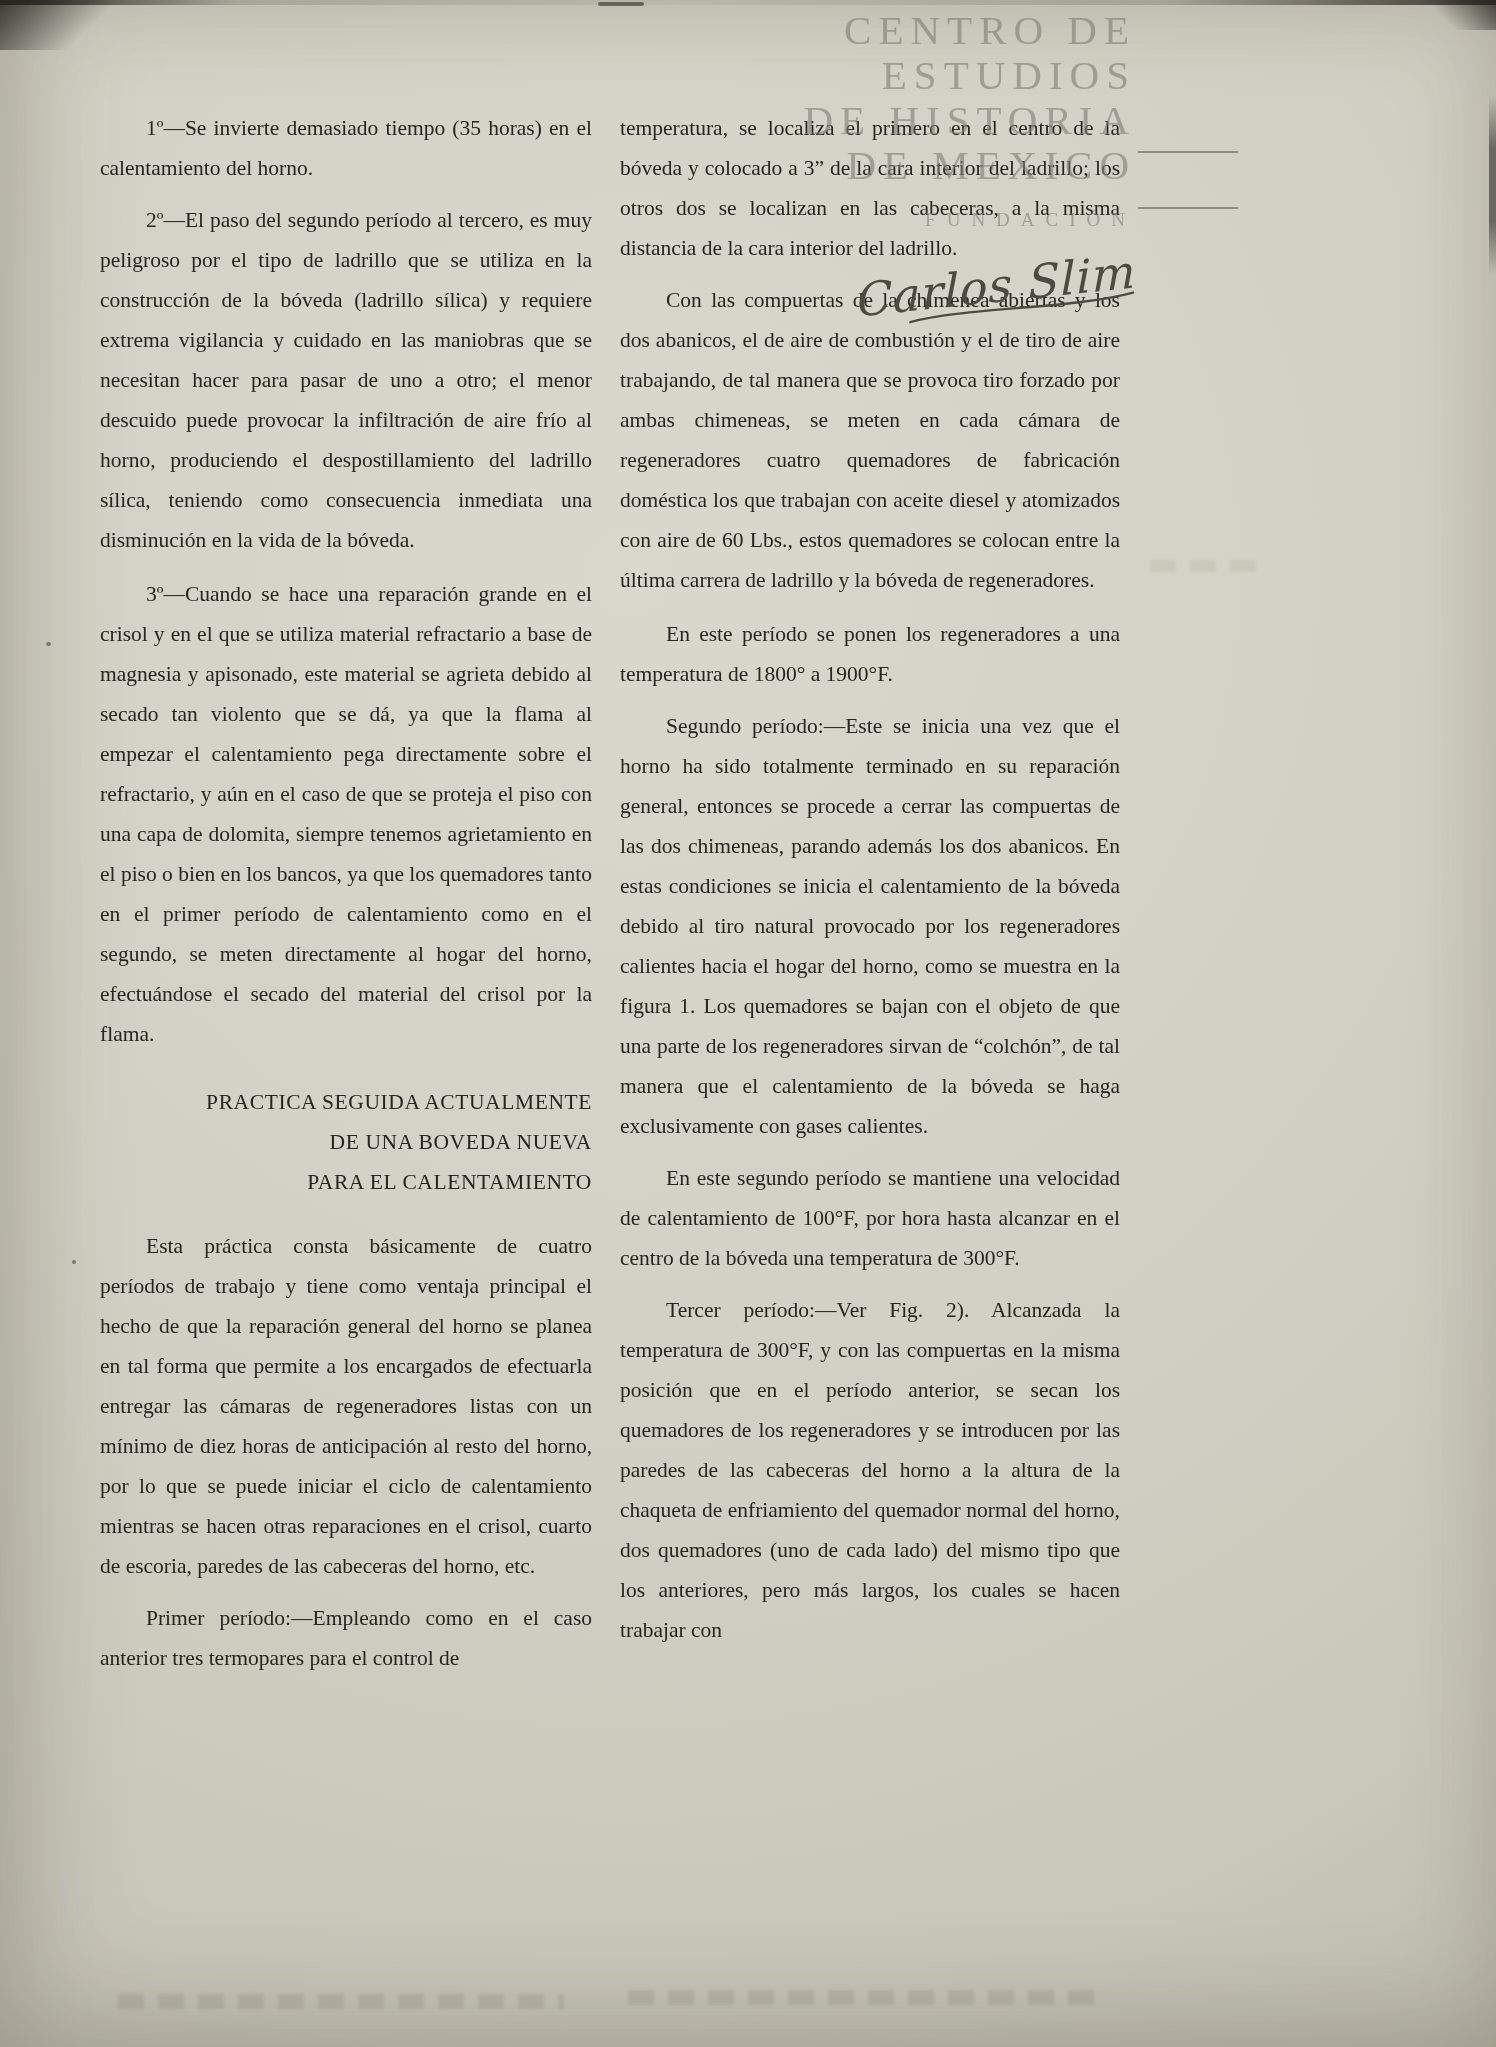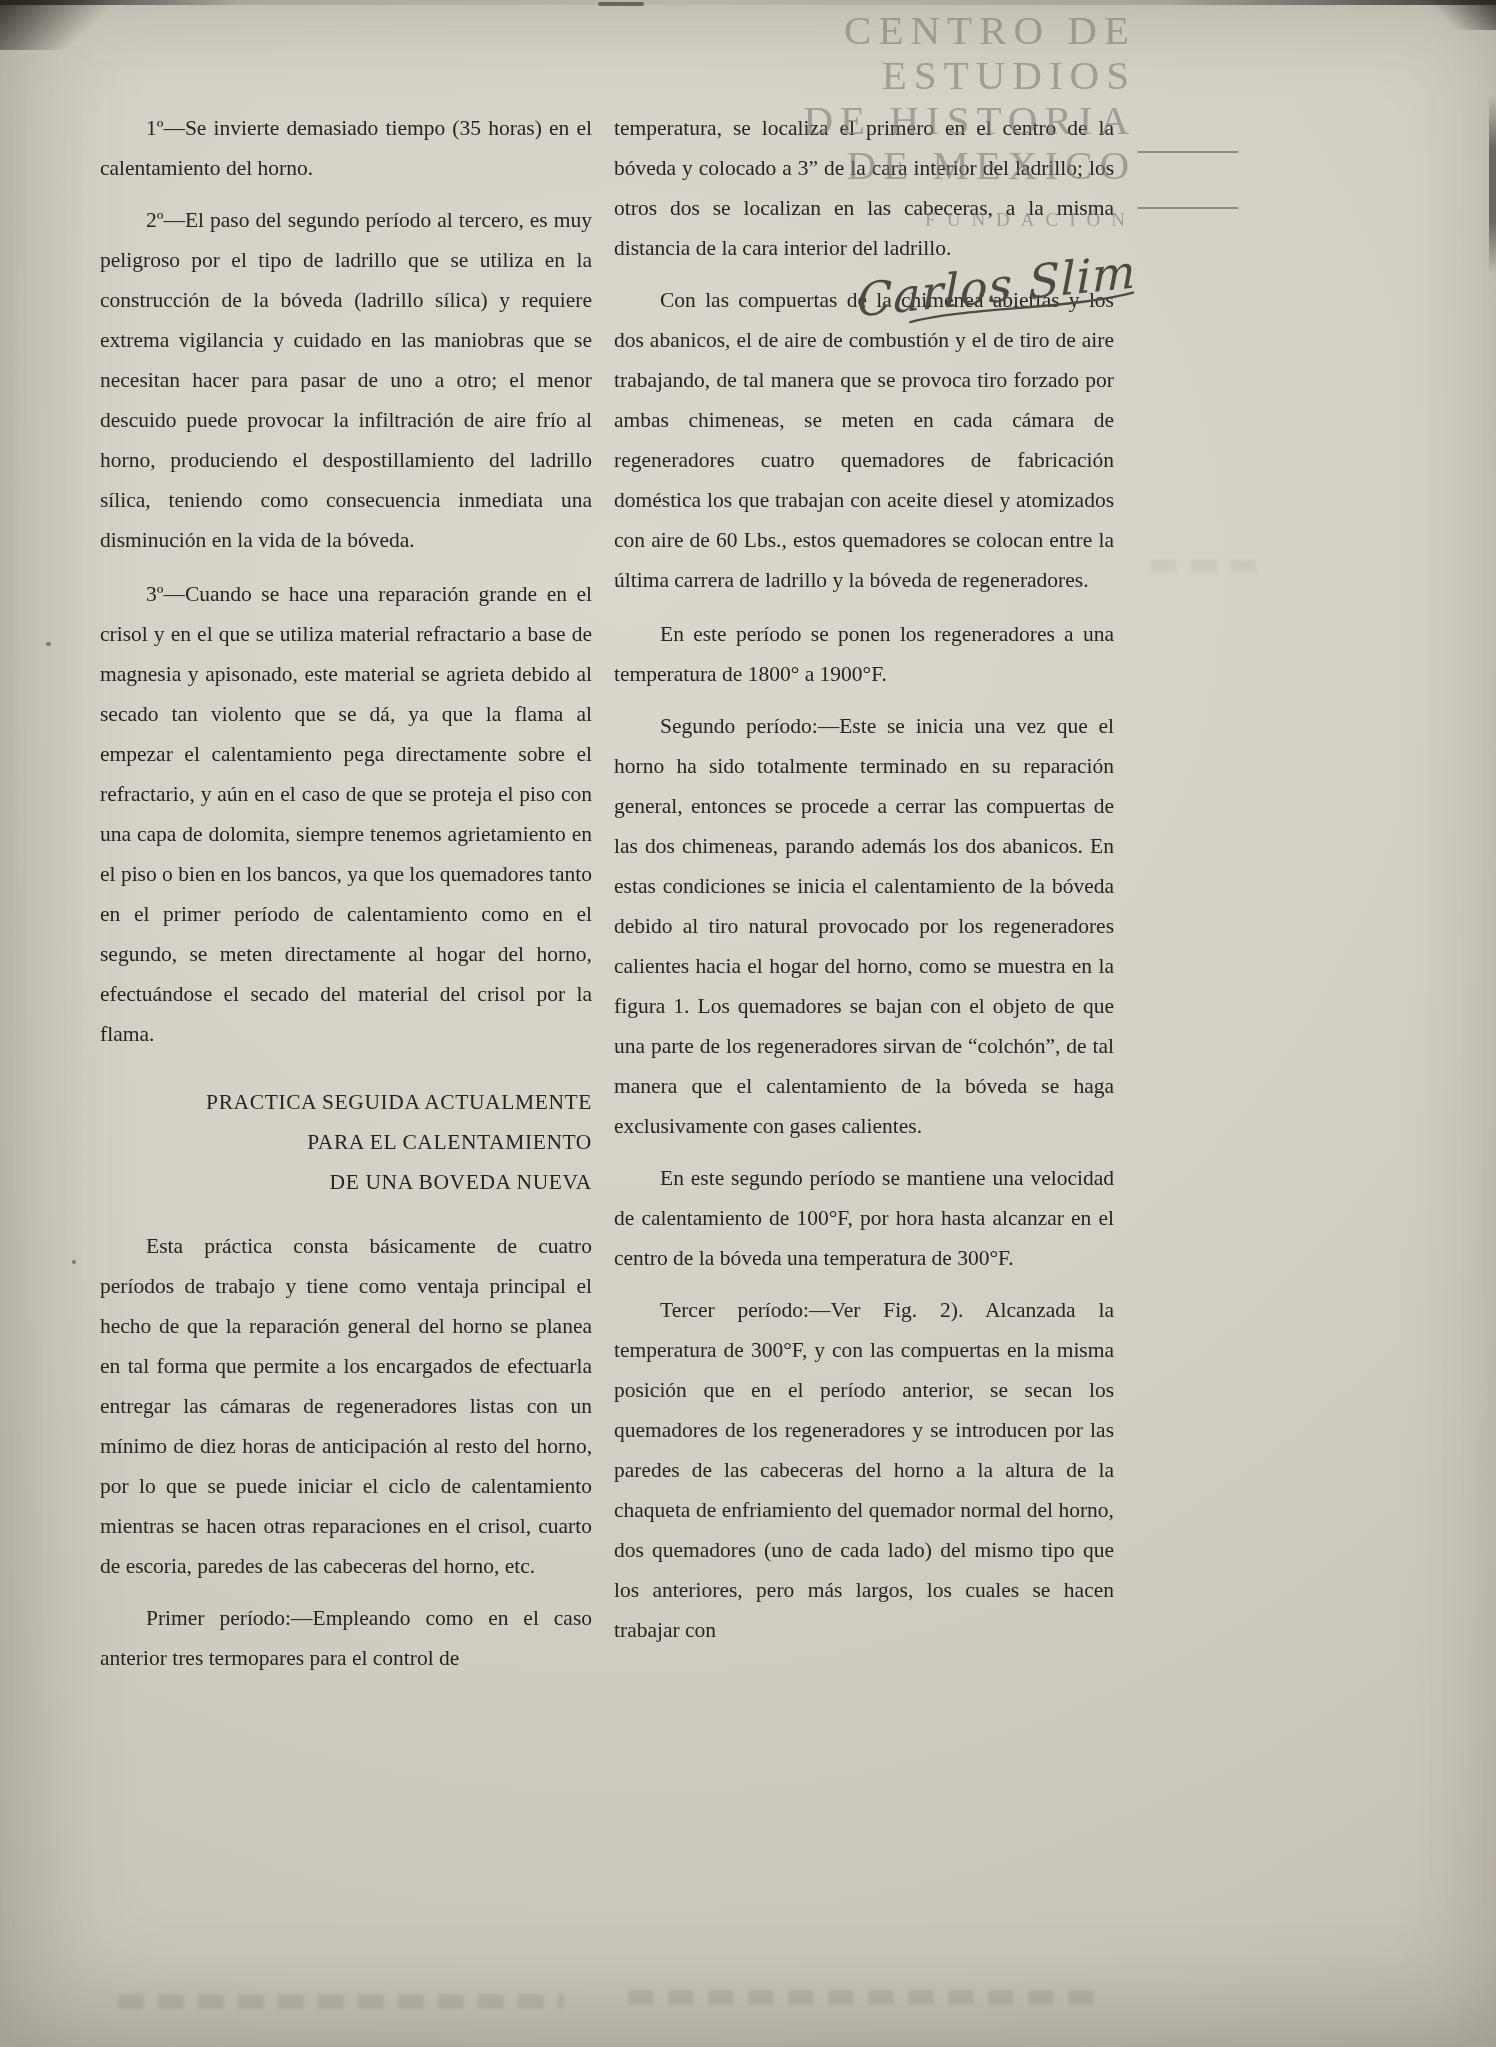--- a/index.html
+++ b/index.html
@@ -38,21 +38,21 @@
   .wm-fund{font-size:19px;line-height:34px;letter-spacing:11px;margin-top:15px;color:rgba(133,131,123,.66);}
   .stamp-rule{position:absolute;height:2px;background:rgba(72,70,63,.5);z-index:3;}
   .stamp-rule.r1{top:151px;left:1138px;width:100px;}
   .stamp-rule.r2{top:207px;left:1138px;width:100px;}
   .signature-wrap{margin-top:10px;transform:rotate(-6deg) skewX(-6deg);transform-origin:right top;
     color:#4e4a42;}
   .signature-text{font-family:"DejaVu Serif", serif;font-style:italic;font-size:46px;line-height:48px;letter-spacing:1px;}
   .signature-flourish{display:block;margin-left:auto;margin-top:-8px;}
 
   
-  .columns{position:absolute;left:100px;top:108px;width:1020px;display:flex;gap:22px;
+  .columns{position:absolute;left:100px;top:108px;width:1020px;display:flex;gap:28px;
     color:#26251f;font-size:21.5px;line-height:40px;text-align:justify;z-index:2;}
   .col-left{width:492px;}
   .col-right{width:500px;}
   .columns p{margin:0 0 12px;text-indent:46px;}
   .columns p.noindent{text-indent:0;}
   .columns p.sp{margin-top:14px;}
   .heading{margin:28px 0 24px;text-align:right;letter-spacing:.6px;font-weight:400;
     font-size:21.5px;line-height:40px;}
 </style>
 </head>
@@ -87,22 +87,22 @@
   <div class="stamp-rule r1"></div>
   <div class="stamp-rule r2"></div>
 
   <div class="columns">
     <div class="col-left">
       <p>1º—Se invierte demasiado tiempo (35 horas) en el calentamiento del horno.</p>
       <p>2º—El paso del segundo período al tercero, es muy peligroso por el tipo de ladrillo que se utiliza en la construcción de la bóveda (ladrillo sílica) y requiere extrema vigilancia y cuidado en las maniobras que se necesitan hacer para pasar de uno a otro; el menor descuido puede provocar la infiltración de aire frío al horno, produciendo el despostillamiento del ladrillo sílica, teniendo como consecuencia inmediata una disminución en la vida de la bóveda.</p>
       <p class="sp">3º—Cuando se hace una reparación grande en el crisol y en el que se utiliza material refractario a base de magnesia y apisonado, este material se agrieta debido al secado tan violento que se dá, ya que la flama al empezar el calentamiento pega directamente sobre el refractario, y aún en el caso de que se proteja el piso con una capa de dolomita, siempre tenemos agrietamiento en el piso o bien en los bancos, ya que los quemadores tanto en el primer período de calentamiento como en el segundo, se meten directamente al hogar del horno, efectuándose el secado del material del crisol por la flama.</p>
       <div class="heading">
         <div>PRACTICA SEGUIDA ACTUALMENTE</div>
+        <div>DE UNA BOVEDA NUEVA</div>
         <div>PARA EL CALENTAMIENTO</div>
-        <div>DE UNA BOVEDA NUEVA</div>
       </div>
       <p>Esta práctica consta básicamente de cuatro períodos de trabajo y tiene como ventaja principal el hecho de que la reparación general del horno se planea en tal forma que permite a los encargados de efectuarla entregar las cámaras de regeneradores listas con un mínimo de diez horas de anticipación al resto del horno, por lo que se puede iniciar el ciclo de calentamiento mientras se hacen otras reparaciones en el crisol, cuarto de escoria, paredes de las cabeceras del horno, etc.</p>
       <p>Primer período:—Empleando como en el caso anterior tres termopares para el control de</p>
     </div>
     <div class="col-right">
       <p class="noindent">temperatura, se localiza el primero en el centro de la bóveda y colocado a 3” de la cara interior del ladrillo; los otros dos se localizan en las cabeceras, a la misma distancia de la cara interior del ladrillo.</p>
       <p>Con las compuertas de la chimenea abiertas y los dos abanicos, el de aire de combustión y el de tiro de aire trabajando, de tal manera que se provoca tiro forzado por ambas chimeneas, se meten en cada cámara de regeneradores cuatro quemadores de fabricación doméstica los que trabajan con aceite diesel y atomizados con aire de 60 Lbs., estos quemadores se colocan entre la última carrera de ladrillo y la bóveda de regeneradores.</p>
       <p class="sp">En este período se ponen los regeneradores a una temperatura de 1800° a 1900°F.</p>
       <p>Segundo período:—Este se inicia una vez que el horno ha sido totalmente terminado en su reparación general, entonces se procede a cerrar las compuertas de las dos chimeneas, parando además los dos abanicos. En estas condiciones se inicia el calentamiento de la bóveda debido al tiro natural provocado por los regeneradores calientes hacia el hogar del horno, como se muestra en la figura 1. Los quemadores se bajan con el objeto de que una parte de los regeneradores sirvan de “colchón”, de tal manera que el calentamiento de la bóveda se haga exclusivamente con gases calientes.</p>
       <p>En este segundo período se mantiene una velocidad de calentamiento de 100°F, por hora hasta alcanzar en el centro de la bóveda una temperatura de 300°F.</p>

